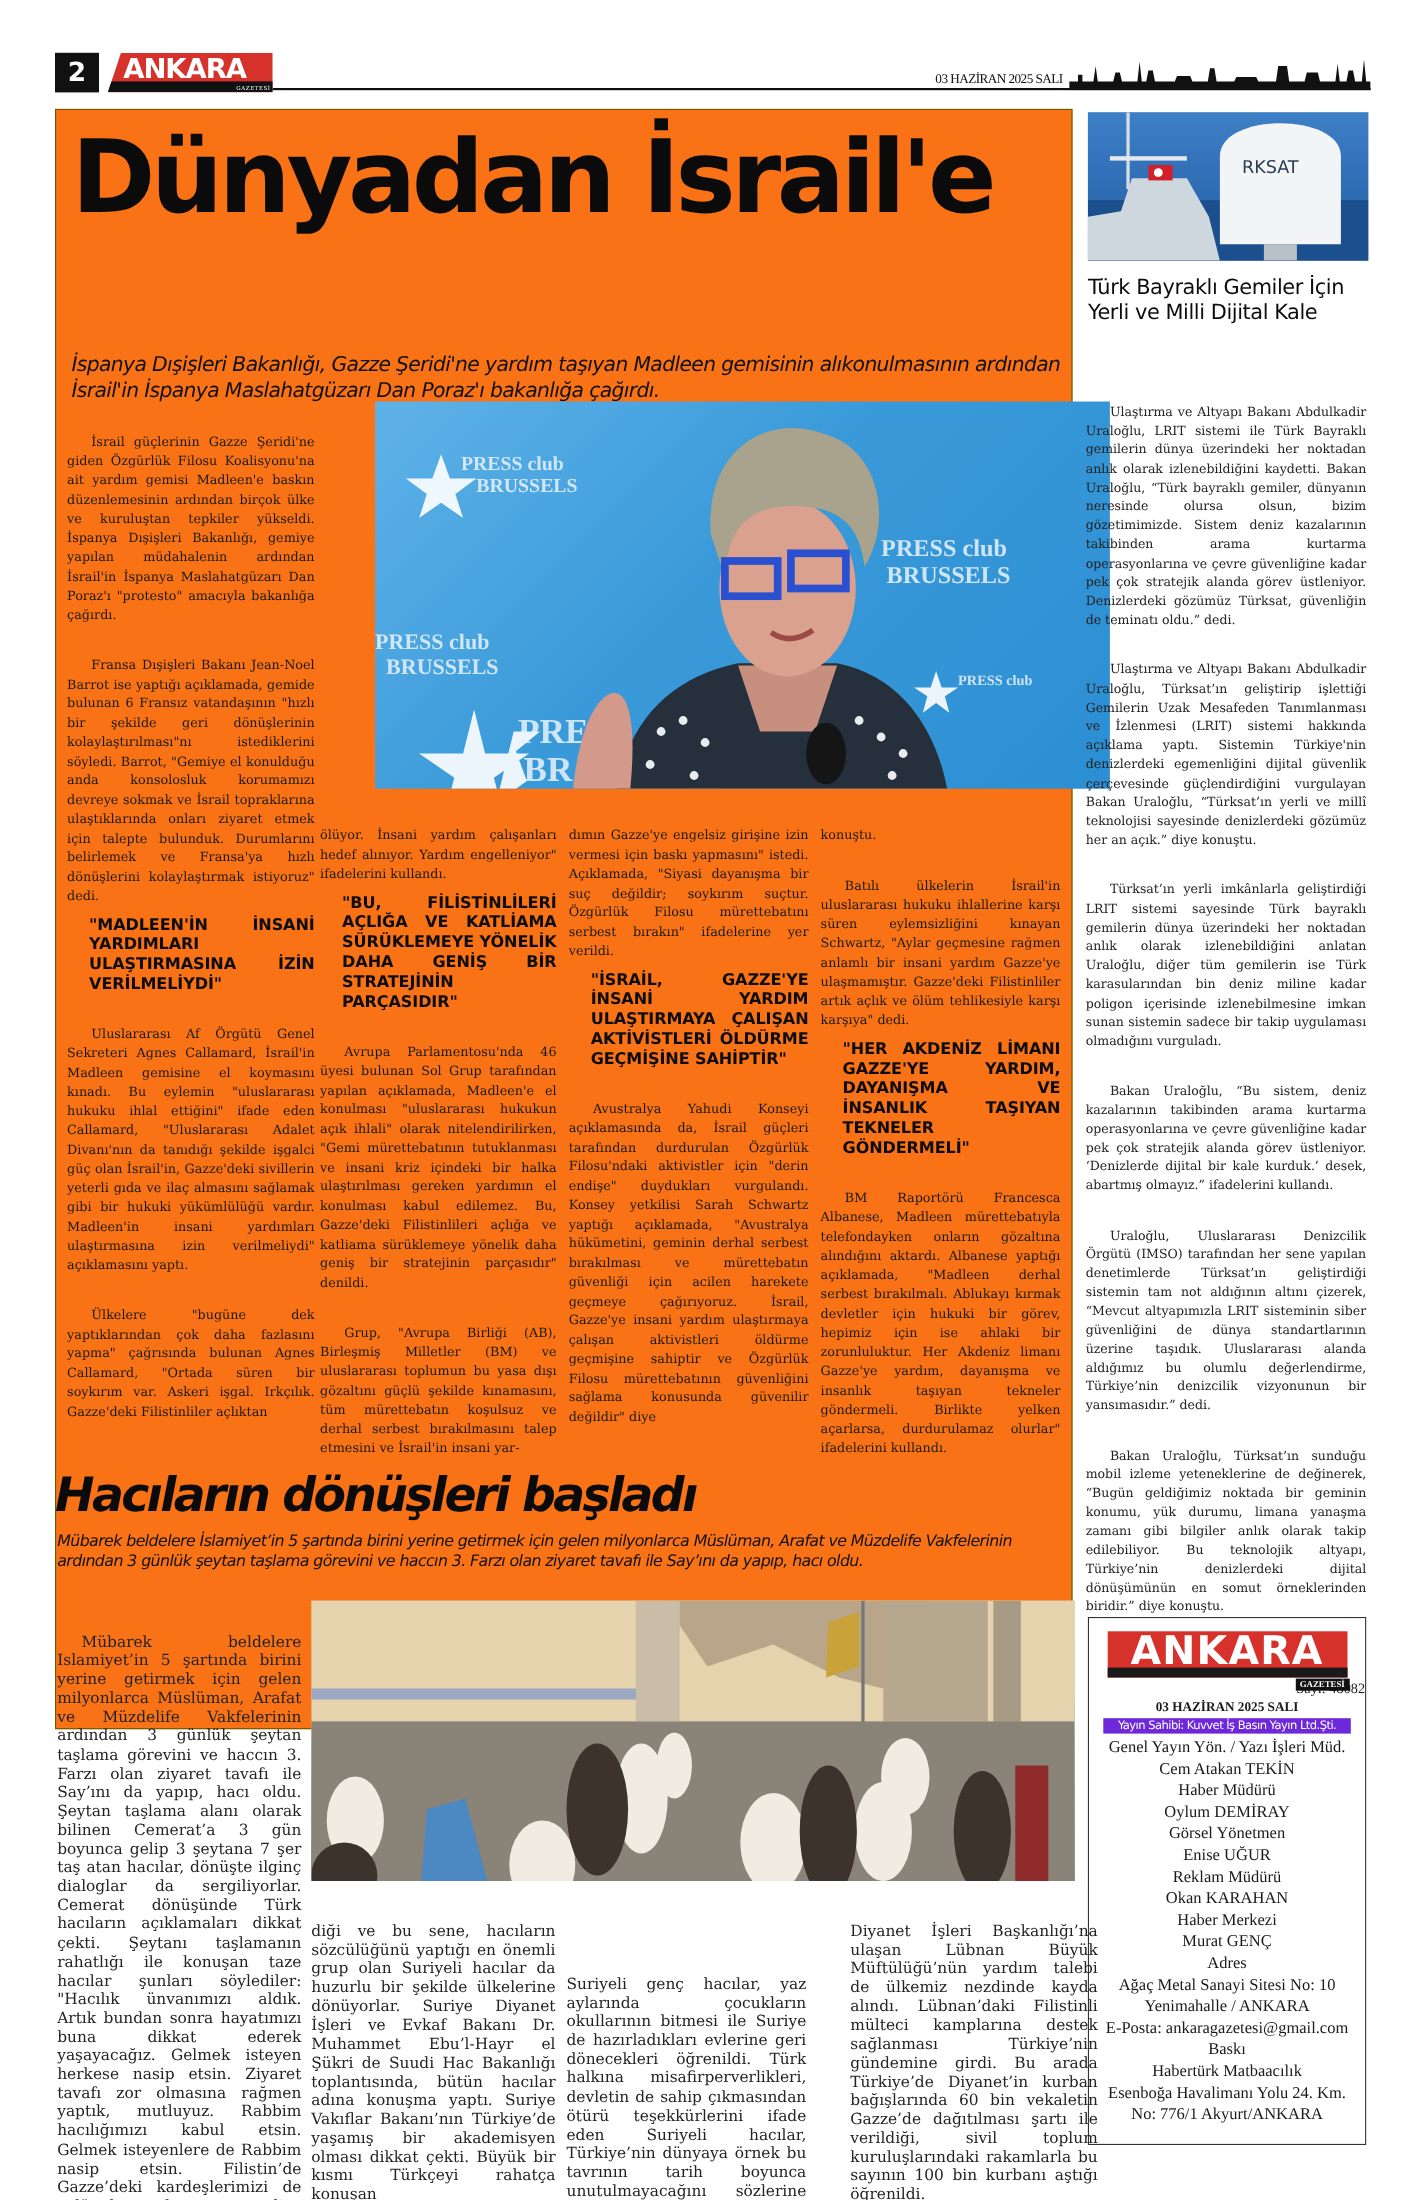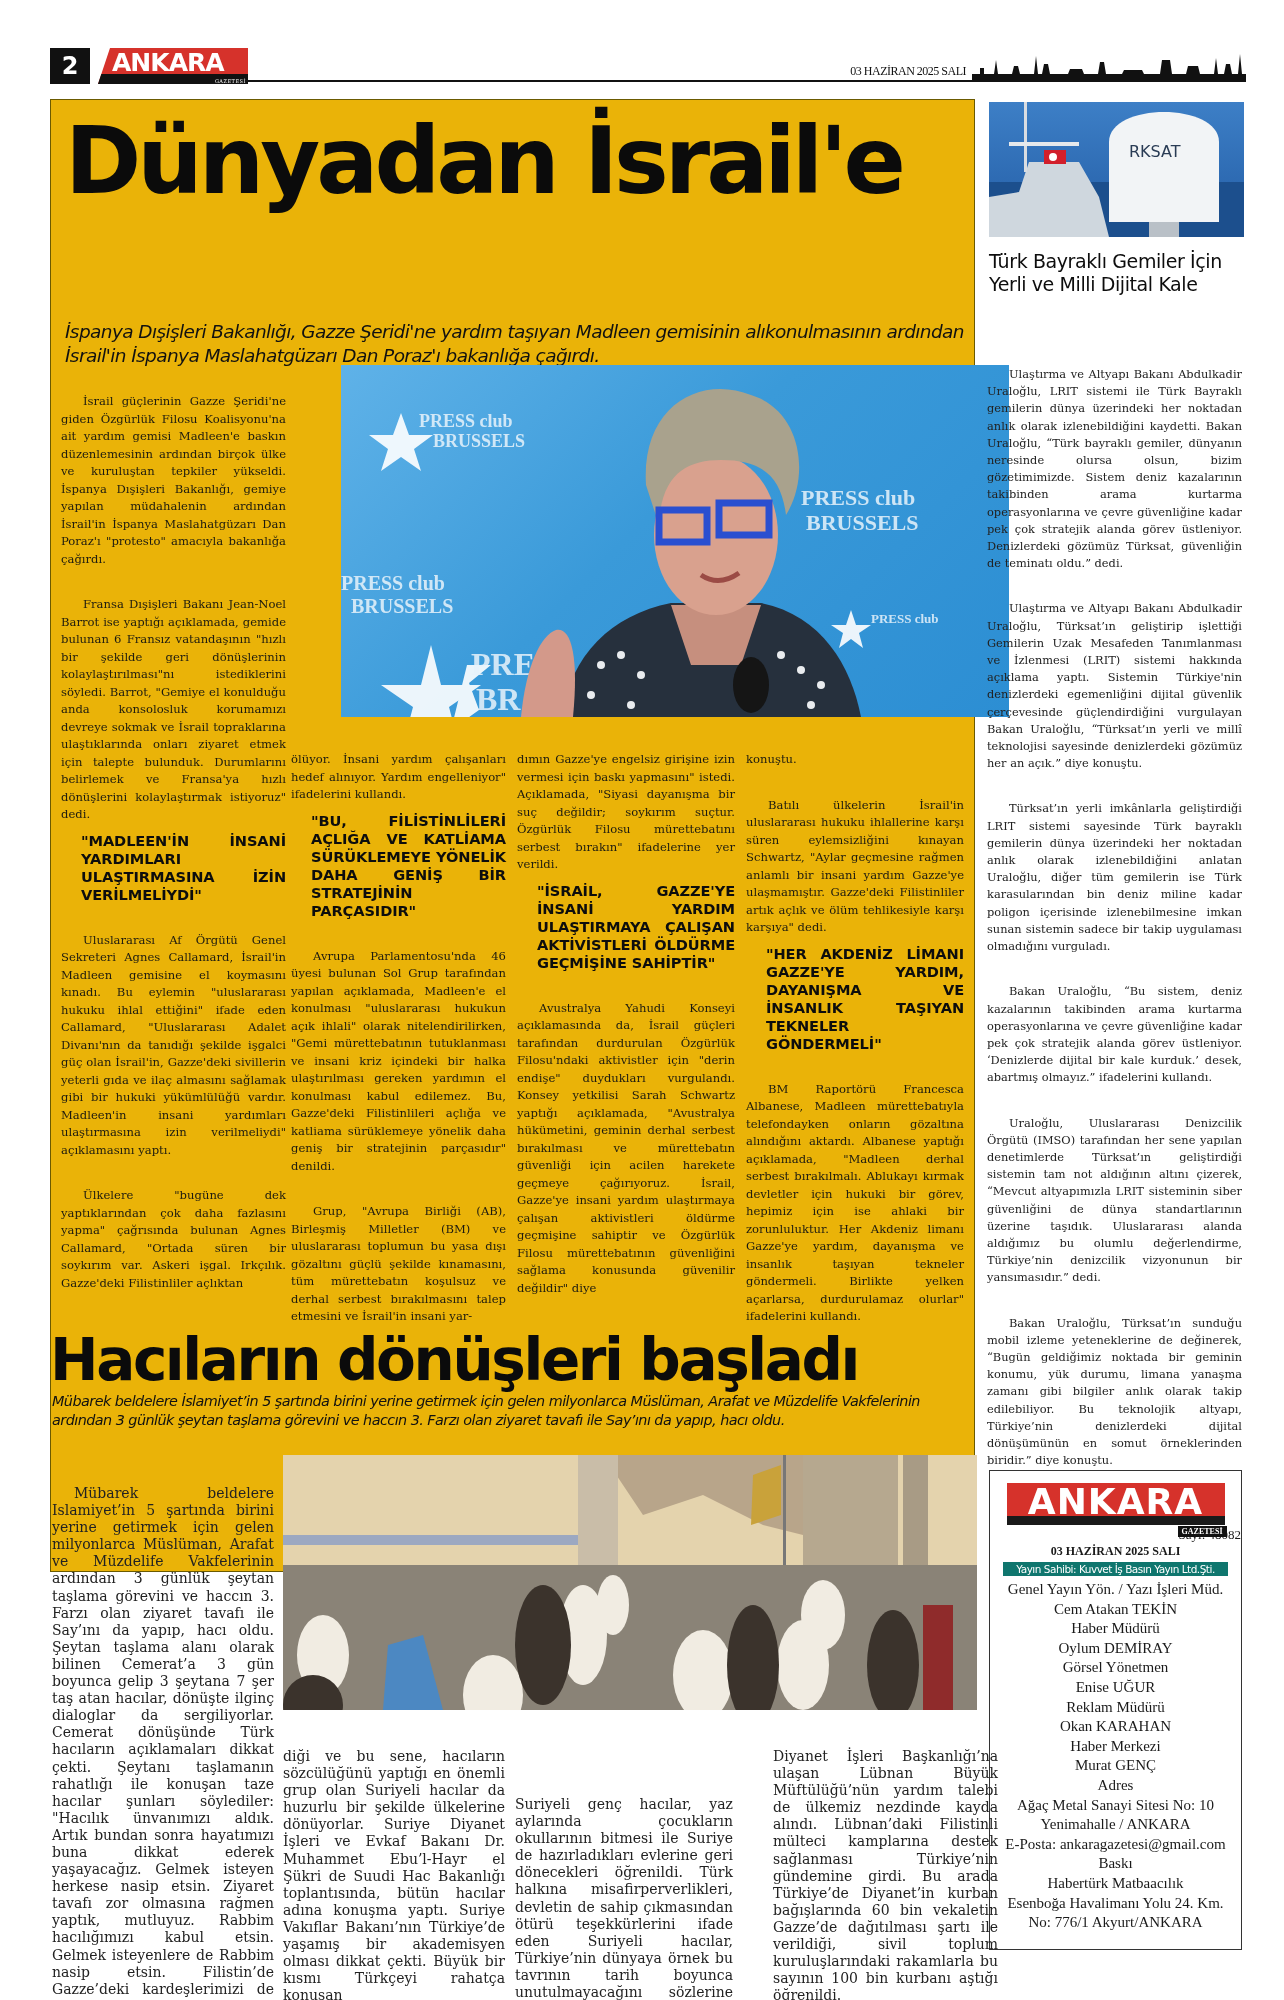--- a/index.html
+++ b/index.html
@@ -15,21 +15,21 @@
   .logo-small .logo-text { position: absolute; left: 14px; top: 1px; color: #fff; font-family: "DejaVu Sans", sans-serif;
     font-weight: bold; font-size: 25px; letter-spacing: -1px; line-height: 28px; }
   .logo-small .skyline { position: absolute; left: 0; bottom: 0; width: 100%; height: 10px; background: #111; }
   .logo-small .gazete { position: absolute; right: 2px; bottom: 0; font-size: 5px; color: #fff; letter-spacing: 0.5px; }
   .mast-line { position: absolute; left: 198px; right: 0; bottom: 2px; height: 2px; background: #111; }
   .mast-date { position: absolute; right: 280px; top: 16px; font-family: "Liberation Serif", serif; font-size: 12px;
     letter-spacing: -0.5px; color: #111; }
   .mast-skyline { position: absolute; right: 0; top: 4px; width: 274px; height: 30px; }
 
   
-  .lead-box { position: absolute; left: 50px; top: 99px; width: 925px; height: 1473px; background: #eab308;
+  .lead-box { position: absolute; left: 50px; top: 99px; width: 925px; height: 1473px; background: #f97316;
     border: 1px solid #6b5a00; }
   .lead-title { position: absolute; left: 14px; top: 12px; width: 900px; font-family: "DejaVu Sans", sans-serif; font-weight: 900;
     font-size: 92px; line-height: 100px; letter-spacing: -4px; color: #0b0b0b; }
   .lead-title span { display: block; font-weight: bold; }
   .lead-subtitle { position: absolute; left: 14px; top: 220px; width: 900px; font-family: "DejaVu Sans", sans-serif; font-style: italic;
     font-size: 18.5px; line-height: 24px; letter-spacing: -0.6px; color: #111; }
 
   .col { position: absolute; font-size: 11.6px; line-height: 17.5px; text-align: justify; color: #1c1a10; }
   .col p { text-indent: 22px; margin-bottom: 6px; hyphens: manual; margin-top: 28px; }
   .col p.noindent { text-indent: 0; }
@@ -48,27 +48,27 @@
 
   .imprint { position: absolute; left: 989px; top: 1470px; width: 253px; height: 480px; border: 1.5px solid #333; text-align: center;
     font-family: "Liberation Serif", serif; color: #1a1a1a; }
   .imprint-logo { position: relative; margin: 12px auto 0; width: 218px; height: 42px; background: #d6322b; }
   .imprint-logo .big { position: absolute; left: 0; right: 0; top: 0; color: #fff; font-family: "DejaVu Sans", sans-serif; font-weight: bold;
     font-size: 36px; line-height: 38px; letter-spacing: 1px; }
   .imprint-logo .sky { position: absolute; left: 0; right: 0; bottom: 0; height: 9px; background: #1a1a1a; }
   .imprint-logo .gz { position: absolute; right: -2px; bottom: -12px; background: #111; color: #fff; font-size: 8px; padding: 1px 4px; font-weight: bold; }
   .imprint .sayi { font-size: 13px; margin-top: 2px; text-align: right; padding-left: 64px; }
   .imprint .date { font-weight: bold; font-size: 12px; margin-top: 1px; }
-  .imprint .owner { margin: 3px 13px 4px; background: #0f766e; color: #fff; font-family: "DejaVu Sans", sans-serif; font-size: 10.5px;
+  .imprint .owner { margin: 3px 13px 4px; background: #6d28d9; color: #fff; font-family: "DejaVu Sans", sans-serif; font-size: 10.5px;
     letter-spacing: -0.5px; padding: 1px 0; }
   .imprint .line { font-size: 15px; line-height: 19.6px; }
 
   
   .story2-title { position: absolute; left: 50px; top: 1330px; width: 930px; font-family: "DejaVu Sans", sans-serif; font-weight: bold;
-    font-size: 58px; line-height: 60px; letter-spacing: -2.4px; color: #0b0b0b; }
+    font-size: 43px; line-height: 60px; letter-spacing: -2.4px; color: #0b0b0b; font-style: italic; }
   .story2-subtitle { position: absolute; left: 52px; top: 1392px; width: 928px; font-family: "DejaVu Sans", sans-serif; font-style: italic;
     font-size: 14.4px; line-height: 19px; letter-spacing: -0.55px; color: #111; }
   .story2-photo { position: absolute; left: 283px; top: 1455px; width: 694px; height: 255px; overflow: hidden;
     background: linear-gradient(180deg, #d9c49a 0%, #cfc0a8 30%, #9e968a 55%, #6c665f 100%); }
   .s2col { font-size: 14px; line-height: 17.1px; color: #222; }
 </style>
 </head>
 <body>
 
 <header class="masthead">

